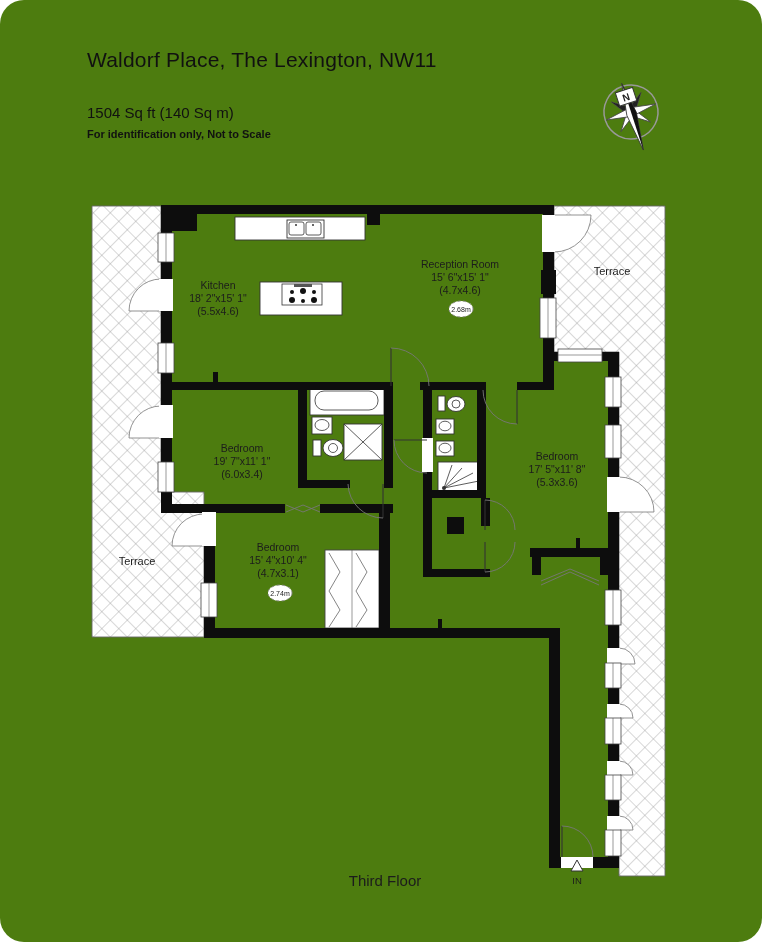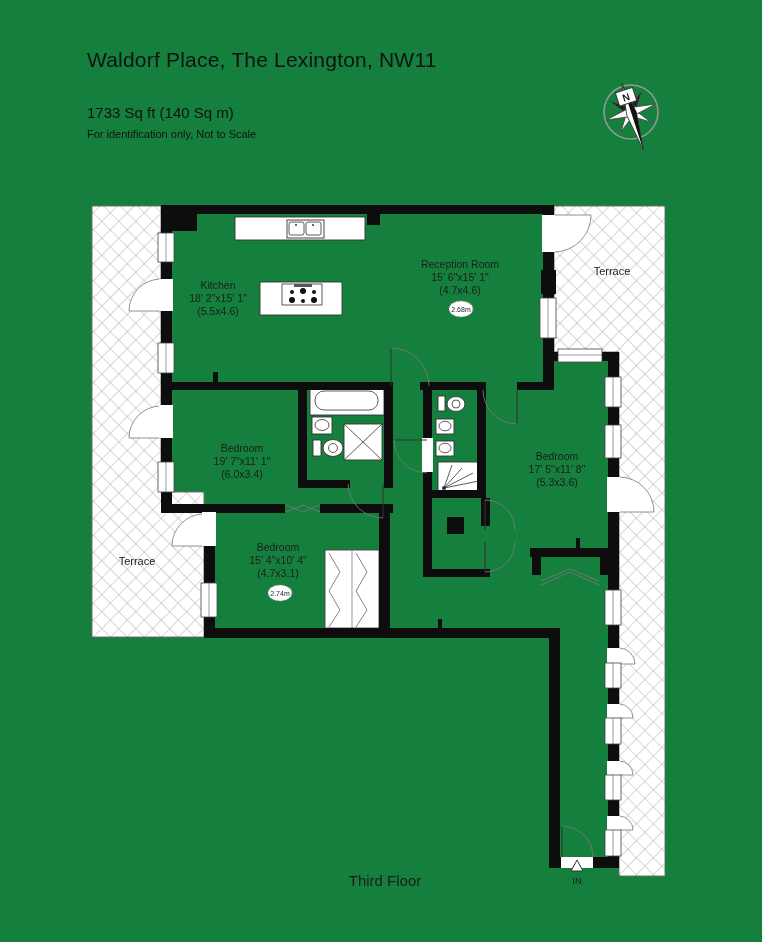--- a/index.html
+++ b/index.html
@@ -1,22 +1,22 @@
 <!DOCTYPE html>
 <html><head>
 <meta charset="utf-8">
 <style>
   html,body{margin:0;padding:0;background:#fff;}
-  #page{position:relative;width:762px;height:942px;background:#15803d;overflow:hidden;
-        font-family:"Liberation Sans", sans-serif;color:#111;}
+  #page{position:relative;width:762px;height:942px;background:#4d7c0f;overflow:hidden;
+        font-family:"Liberation Sans", sans-serif;color:#111;border-radius:24px;}
   .hdr{position:absolute;left:87px;}
   .hdr-title{top:48px;font-size:21px;letter-spacing:.2px;}
   .hdr-sub{top:82px;font-size:15px;}
   .hdr-area{top:104px;font-size:15px;}
-  .hdr-disc{top:128px;font-size:11px;}
+  .hdr-disc{top:128px;font-size:11px;font-weight:bold;}
   svg{position:absolute;left:0;top:0;}
   text{font-family:"Liberation Sans", sans-serif;fill:#1c1c1c;}
   .room-name,.room-dim{font-size:10.5px;text-anchor:middle;}
   .terr{font-size:11px;text-anchor:middle;}
   .ceil{font-size:7px;text-anchor:middle;}
   .floorlbl{font-size:15px;text-anchor:middle;}
   .inlbl{font-size:9.5px;text-anchor:middle;}
   .nlbl{font-size:10px;text-anchor:middle;font-weight:bold;}
   .wall{fill:#0d0d0d;}
   .cut{fill:#ffffff;}
@@ -27,21 +27,21 @@
   .arc{stroke:#777;stroke-width:0.9;fill:none;}
   .leaf{stroke:#333;stroke-width:1.1;}
   .wedge{fill:#ffffff;stroke:#777;stroke-width:0.8;}
   .thin{stroke:#444;stroke-width:0.9;fill:#fff;}
 </style>
 </head>
 <body>
 
 <div id="page">
   <div class="hdr hdr-title">Waldorf Place, The Lexington, NW11</div>
-  <div class="hdr hdr-area">1733 Sq ft (140 Sq m)</div>
+  <div class="hdr hdr-area">1504 Sq ft (140 Sq m)</div>
   <div class="hdr hdr-disc">For identification only, Not to Scale</div>
 
   <svg width="762" height="942" viewBox="0 0 762 942">
     <defs>
       <pattern id="hatch" width="12" height="12" patternUnits="userSpaceOnUse" patternTransform="rotate(45)">
         <rect width="12" height="12" fill="#ffffff"></rect>
         <path d="M0,0 H12 M0,0 V12" stroke="#9b9b9b" stroke-width="0.8"></path>
       </pattern>
     </defs>
 

